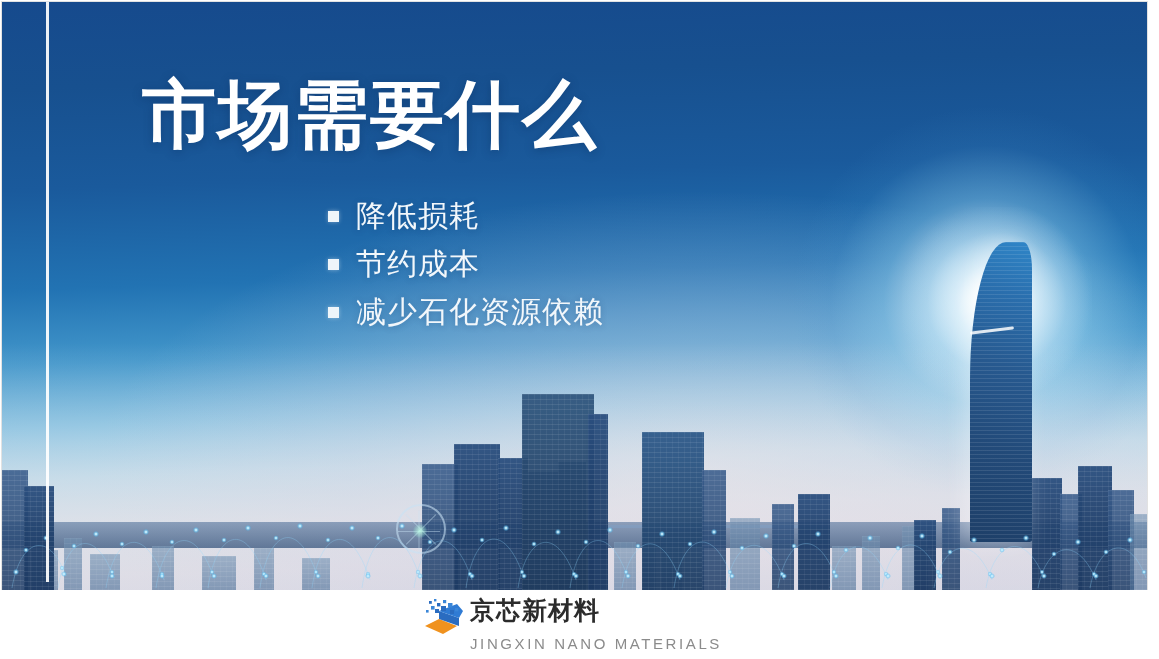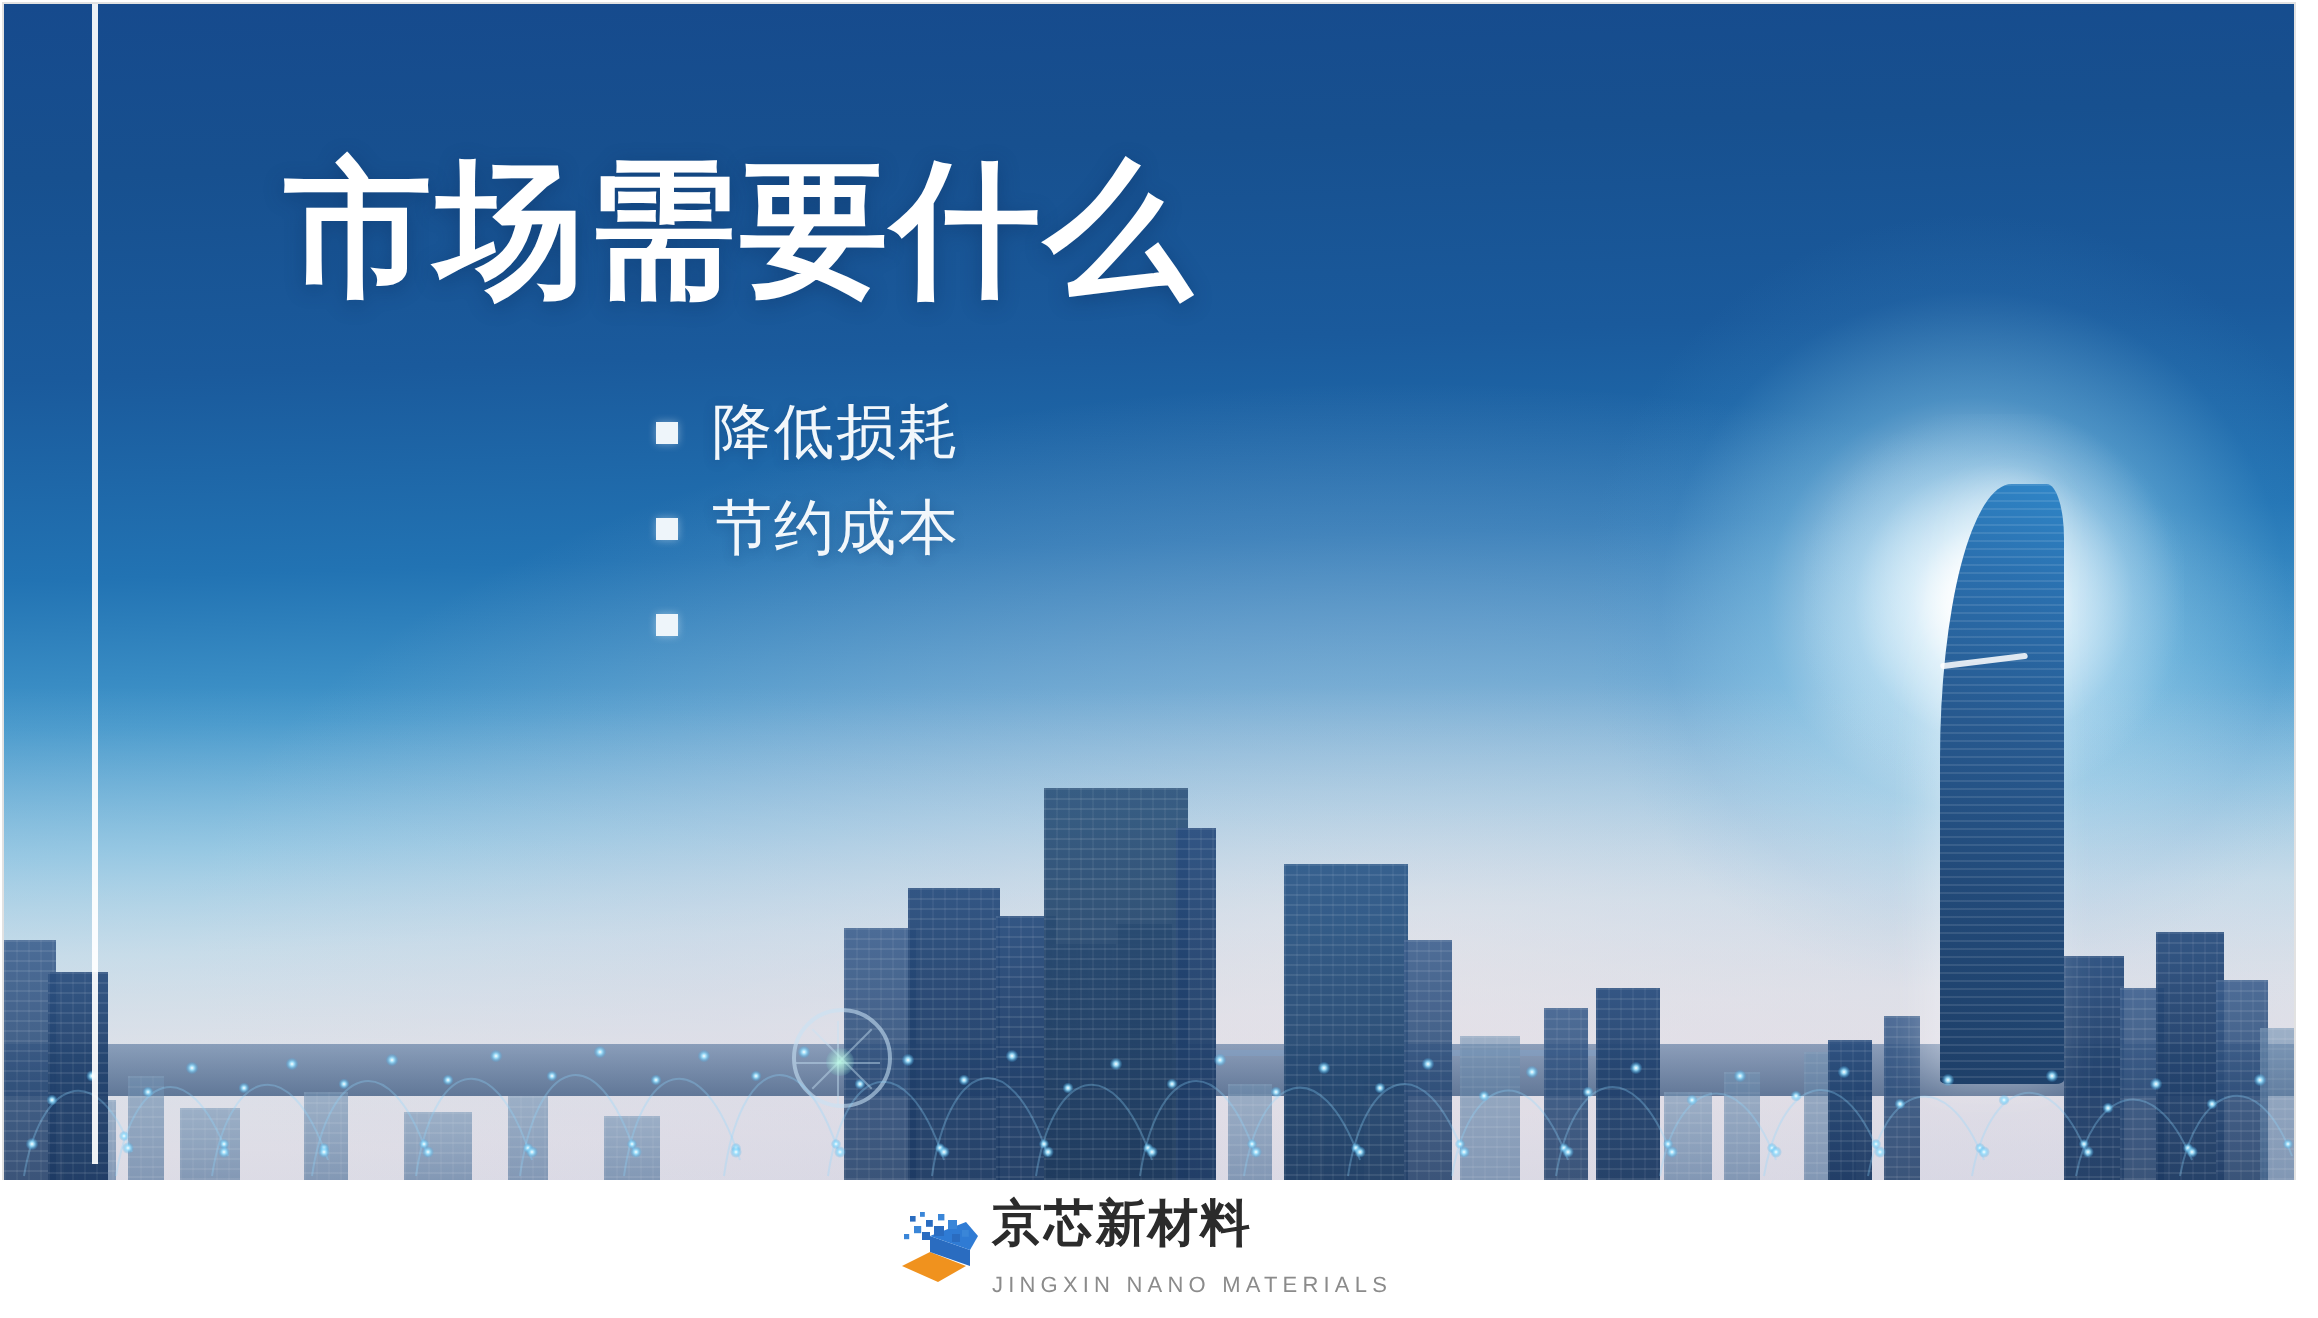--- a/index.html
+++ b/index.html
@@ -296,21 +296,21 @@
     top: 590px;
     width: 1149px;
     height: 69px;
     background: #ffffff;
     display: flex;
     align-items: center;
     justify-content: center;
   }
   .logo {
     display: flex;
-    align-items: center;
+    align-items: flex-start;
     gap: 3px;
     transform: translateX(-2px);
   }
   .logo-mark {
     width: 44px;
     height: 40px;
     flex: 0 0 auto;
   }
   .logo-text {
     display: flex;
@@ -319,21 +319,21 @@
     line-height: 1;
   }
   .logo-cn {
     font-size: 25px;
     font-weight: 700;
     color: #2b2b2b;
     letter-spacing: 1px;
   }
   .logo-en {
     margin-top: 13px;
-    font-size: 11px;
+    font-size: 15px;
     color: #8b8b8b;
     letter-spacing: 2.6px;
     font-weight: 400;
   }
 </style>
 </head>
 <body>
 
 <div id="slide-root">
 
@@ -530,20 +530,21 @@
       <li class="bullet-item">
         <span class="bullet-marker"></span>
         <span>降低损耗</span>
       </li>
       <li class="bullet-item">
         <span class="bullet-marker"></span>
         <span>节约成本</span>
       </li>
       <li class="bullet-item">
         <span class="bullet-marker"></span>
+        <span>减少石化资源依赖</span>
       </li>
     </ul>
   </div>
 
   <div class="footer">
     <div class="logo">
       <svg class="logo-mark" viewBox="0 0 44 40">
         <polygon points="2,28 16,21 34,28 20,36" fill="#f0921e"></polygon>
         <polygon points="16,21 16,13 36,20 36,28" fill="#2a6cc0"></polygon>
         <polygon points="16,13 34,6 40,13 36,20" fill="#2f7bd4"></polygon>

